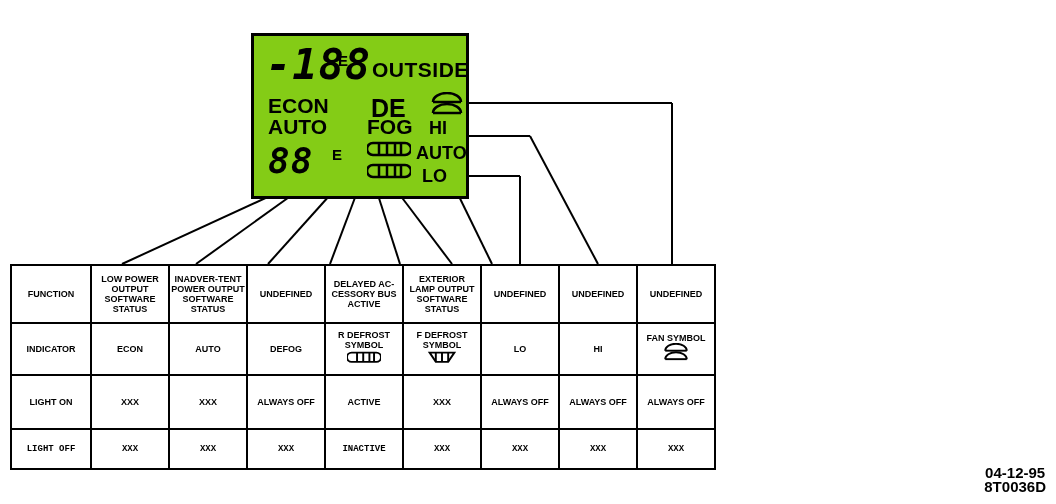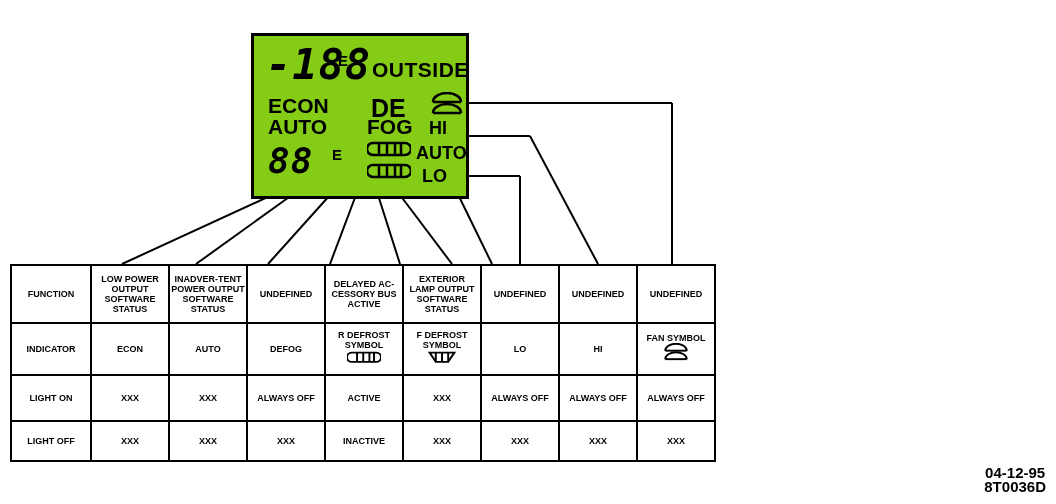--- a/index.html
+++ b/index.html
@@ -43,22 +43,22 @@
   
   .tbl{position:absolute;left:10px;top:264px;border-collapse:collapse;}
   .tbl td{
     border:2px solid #000;text-align:center;vertical-align:middle;
     font-size:9px;font-weight:bold;line-height:10px;padding:4px 1px;
   }
   .c0{width:76px;}
   .cw{width:74px;}
   .rh{height:58px;}
   .r2{height:52px;}
-  .r3{height:46px;border-radius:8px;}
-  .r4{height:40px;}
+  .r3{height:54px;border-radius:8px;}
+  .r4{height:40px;font-family:Liberation Mono, monospace;}
   .small{font-size:8px;line-height:9px;}
 
   .stamp{position:absolute;right:10px;top:466px;text-align:center;font-size:15px;font-weight:bold;line-height:14px;}
   .stamp .l2{letter-spacing:0px;}
 </style>
 </head>
 <body>
 
 <div id="stage">
 

